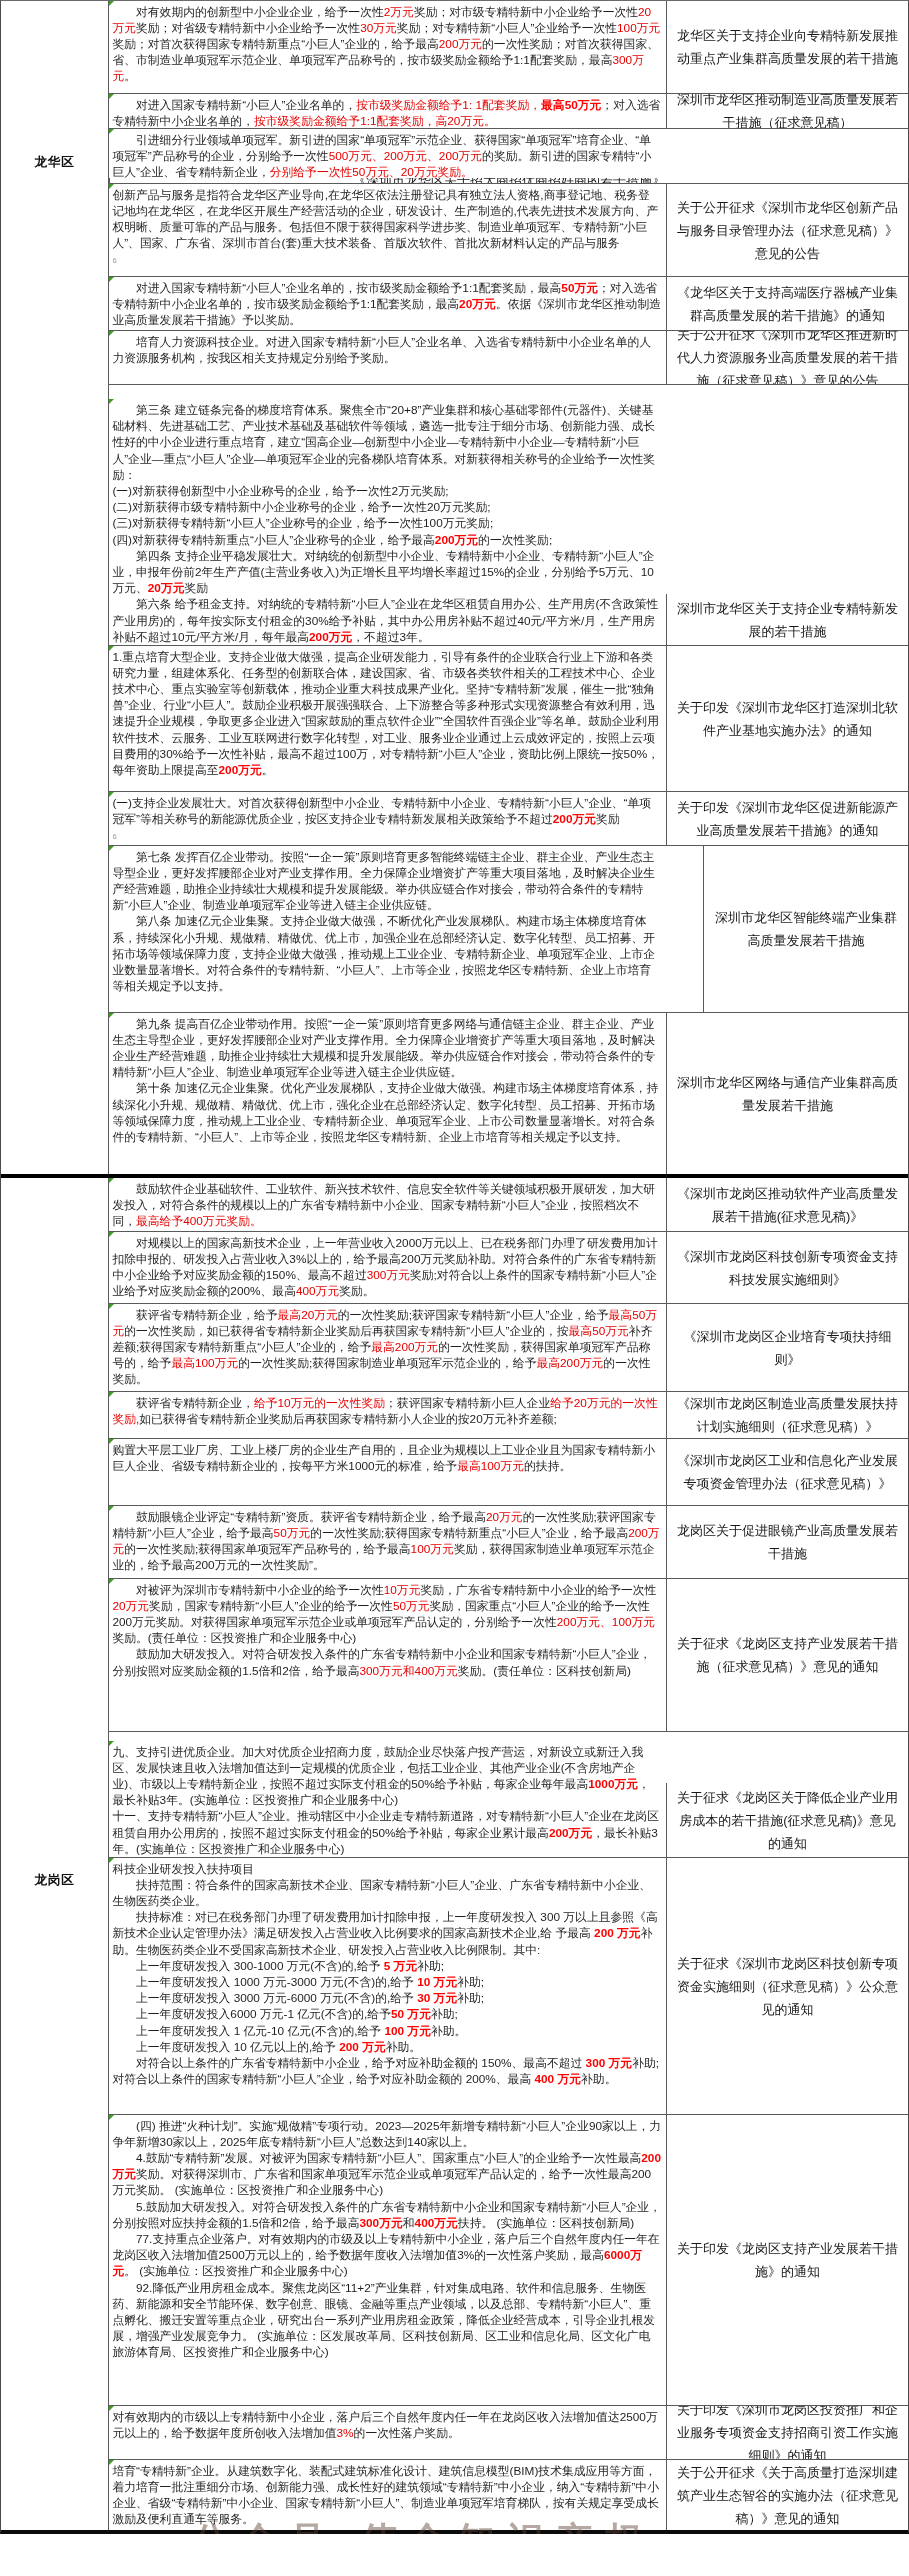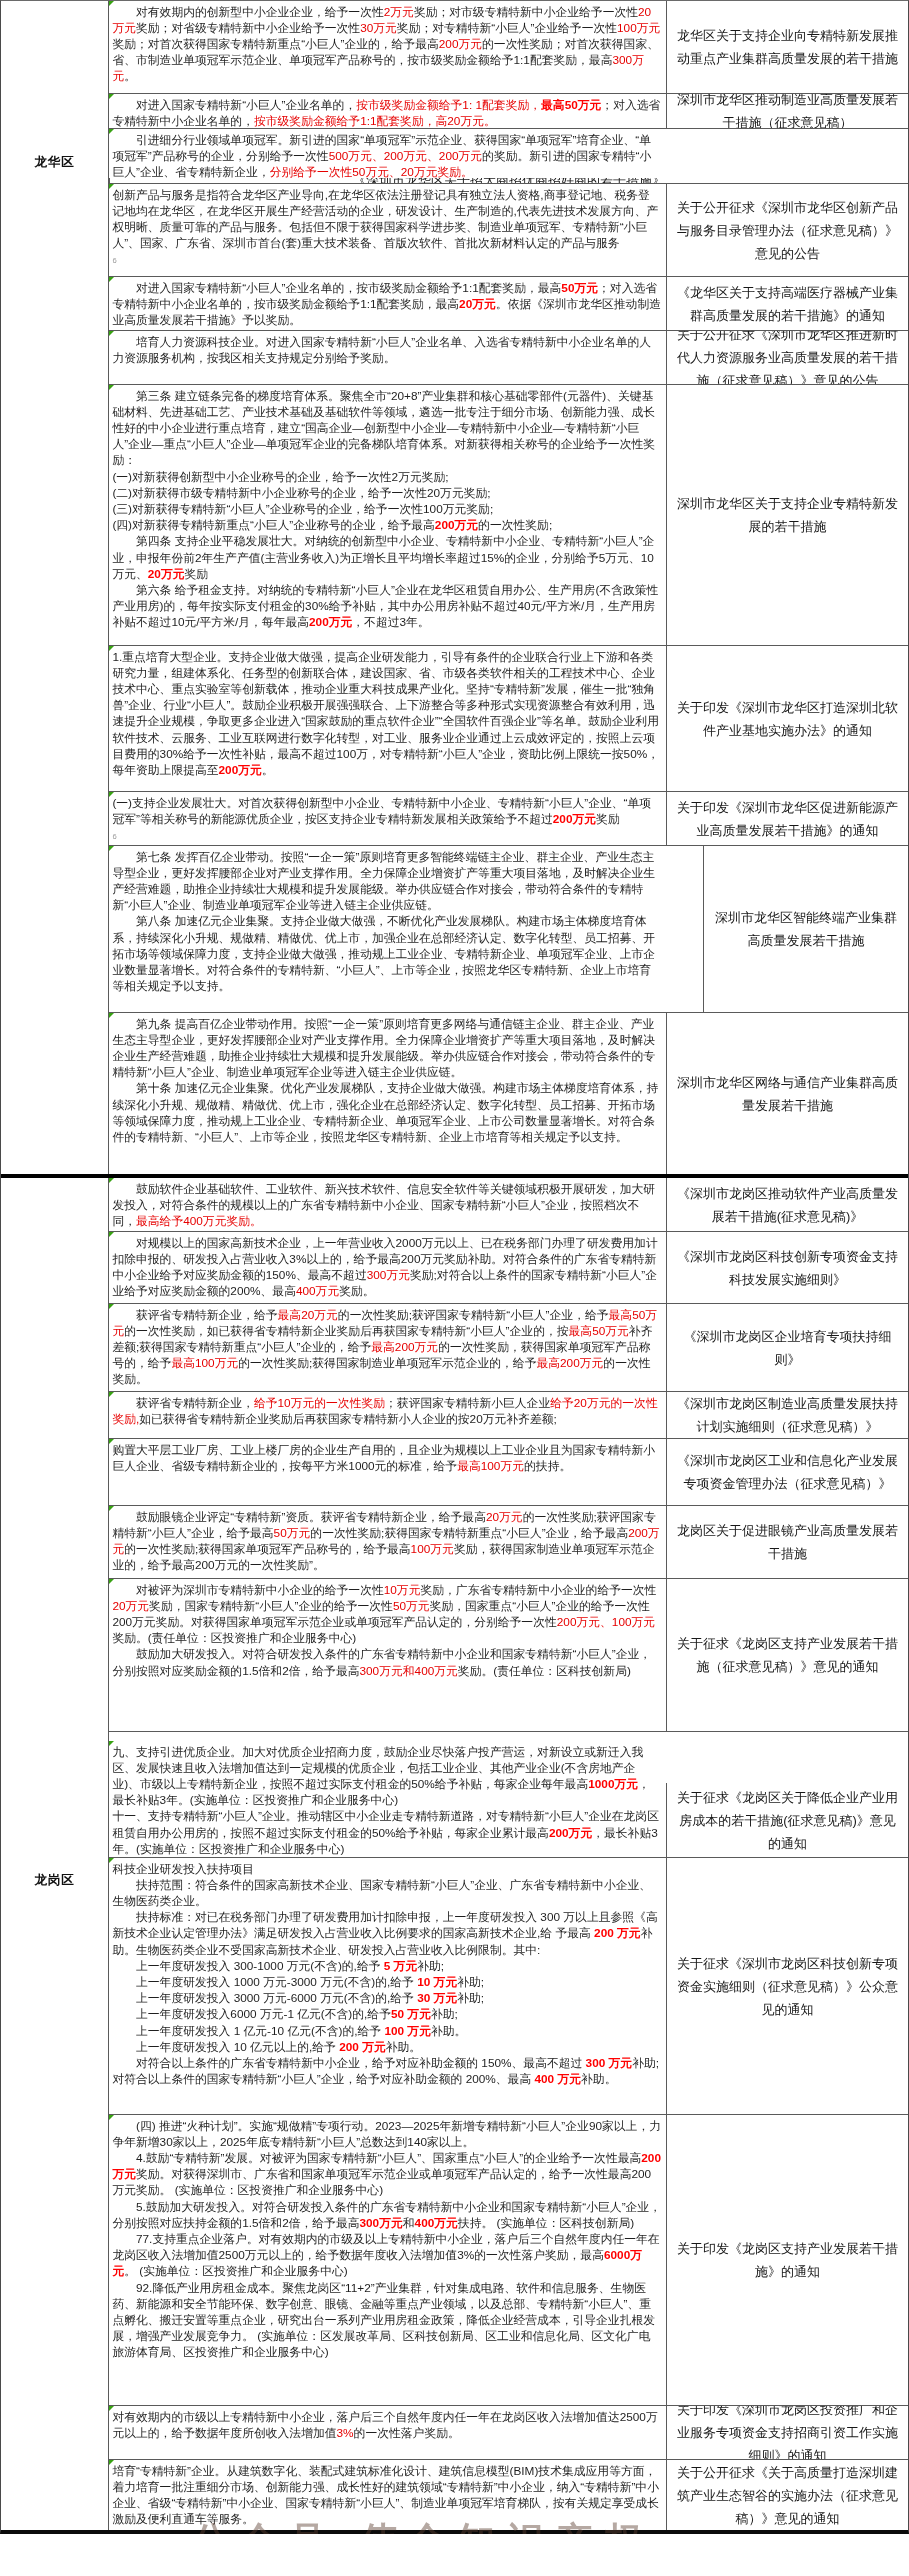--- a/index.html
+++ b/index.html
@@ -91,21 +91,21 @@
   <div class="row" style="height: 54px;">
     <div class="mid">
       <i class="tri"></i>
     <p class="para ind">培育人力资源科技企业。对进入国家专精特新“小巨人”企业名单、入选省专精特新中小企业名单的人力资源服务机构，按我区相关支持规定分别给予奖励。</p>
             </div>
     <div class="doc">
       <div class="doc-in">关于公开征求《深圳市龙华区推进新时代人力资源服务业高质量发展的若干措施（征求意见稿）》意见的公告</div>
     </div>
   </div>
 
-  <div class="row" style="height: 261px;">
+  <div class="row" style="height: 261px; align-items: flex-end;">
     <div class="mid">
       <i class="tri"></i>
     <p class="para ind">第三条 建立链条完备的梯度培育体系。聚焦全市“20+8”产业集群和核心基础零部件(元器件)、关键基础材料、先进基础工艺、产业技术基础及基础软件等领域，遴选一批专注于细分市场、创新能力强、成长性好的中小企业进行重点培育，建立“国高企业—创新型中小企业—专精特新中小企业—专精特新“小巨人”企业—重点“小巨人”企业—单项冠军企业的完备梯队培育体系。对新获得相关称号的企业给予一次性奖励：</p>
               <p class="para">(一)对新获得创新型中小企业称号的企业，给予一次性2万元奖励;</p>
               <p class="para">(二)对新获得市级专精特新中小企业称号的企业，给予一次性20万元奖励;</p>
               <p class="para">(三)对新获得专精特新“小巨人”企业称号的企业，给予一次性100万元奖励;</p>
               <p class="para">(四)对新获得专精特新重点“小巨人”企业称号的企业，给予最高<span class="c-b">200万元</span>的一次性奖励;</p>
               <p class="para ind">第四条 支持企业平稳发展壮大。对纳统的创新型中小企业、专精特新中小企业、专精特新“小巨人”企业，申报年份前2年生产产值(主营业务收入)为正增长且平均增长率超过15%的企业，分别给予5万元、10万元、<span class="c-b">20万元</span>奖励</p>
               <p class="para ind">第六条 给予租金支持。对纳统的专精特新“小巨人”企业在龙华区租赁自用办公、生产用房(不含政策性产业用房)的，每年按实际支付租金的30%给予补贴，其中办公用房补贴不超过40元/平方米/月，生产用房补贴不超过10元/平方米/月，每年最高<span class="c-b">200万元</span>，不超过3年。</p>
             </div>

